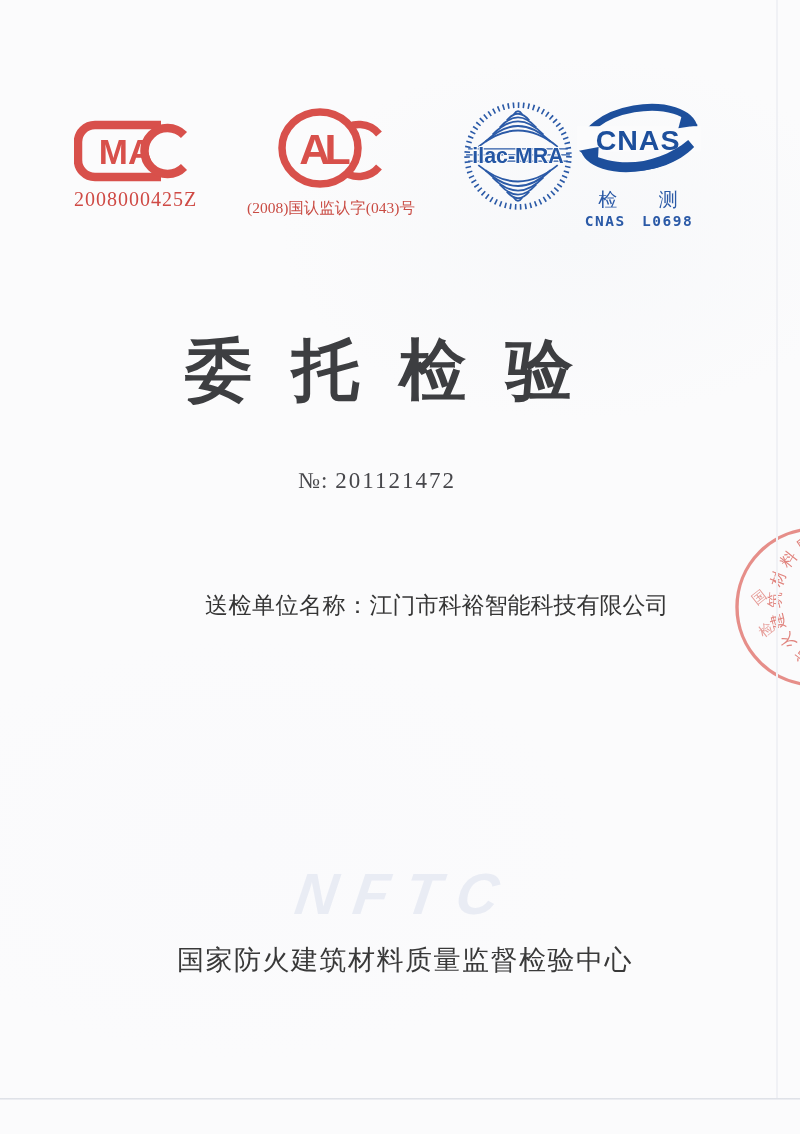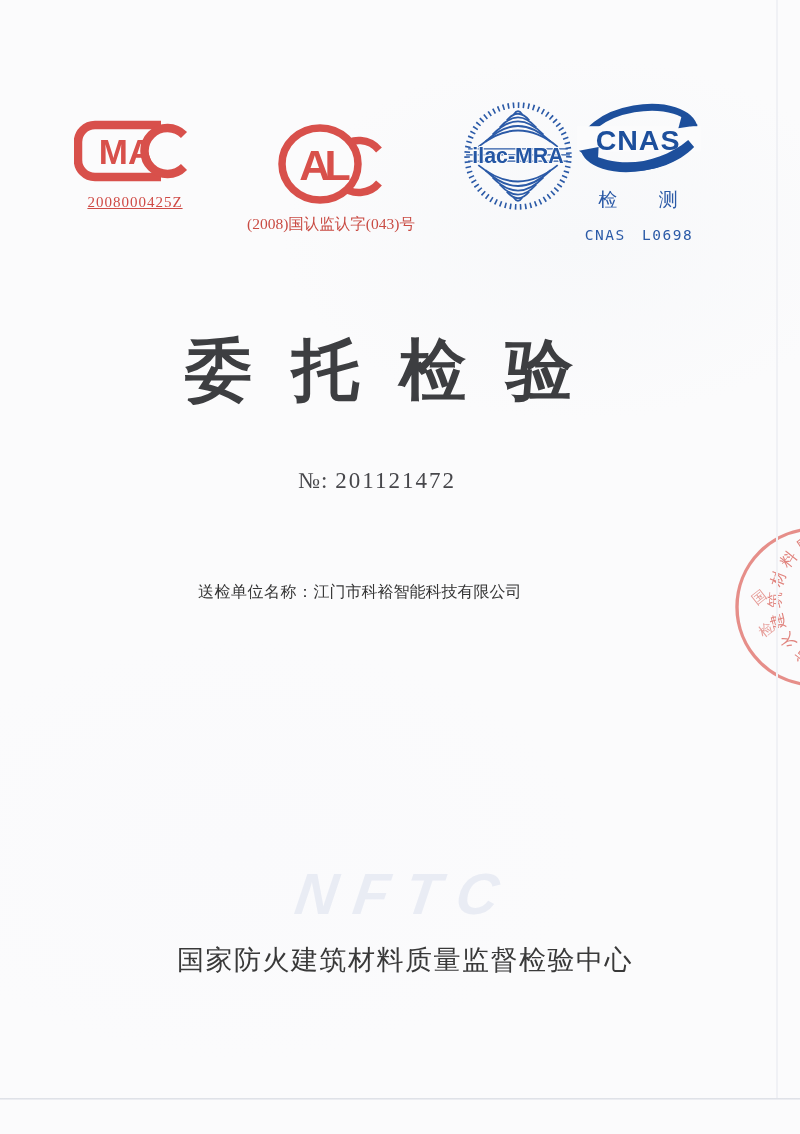--- a/index.html
+++ b/index.html
@@ -7,40 +7,40 @@
         background:#fbfbfc;
         background-image:radial-gradient(ellipse 420px 260px at 72% 21%, #f7f8fa 0%, rgba(251,251,252,0) 70%),
                          radial-gradient(ellipse 500px 300px at 30% 75%, #fafafc 0%, rgba(251,251,252,0) 70%);
         font-family:"Liberation Sans","DejaVu Sans",sans-serif;}
   .serif{font-family:"Liberation Serif","DejaVu Serif",serif;}
   .mono{font-family:"DejaVu Sans Mono","Liberation Mono",monospace;}
 
   
   .mark{position:absolute;text-align:center;}
   #cma{left:74px;top:118px;width:122px;}
-  #cma .certno{margin-top:6px;font-size:15px;letter-spacing:1px;color:#cf4a45;text-decoration:underline;}
-  #cal{left:247px;top:122px;width:164px;}
+  #cma .certno{font-size:20px;letter-spacing:1px;color:#cf4a45;}
+  #cal{left:247px;top:106px;width:164px;}
   #cal .caption{margin-top:2px;font-size:15.5px;color:#c94b43;white-space:nowrap;}
   #ilac{left:462px;top:100px;width:112px;}
   #cnas{left:576px;top:100px;width:126px;}
   #cnas .cn{margin-top:3px;font-size:19px;color:#2b5aa7;word-spacing:32px;letter-spacing:2px;}
-  #cnas .no{margin-top:14px;font-size:14.5px;color:#2b5aa7;letter-spacing:1.5px;word-spacing:6px;font-weight:normal;text-align:center;}
+  #cnas .no{margin-top:0px;font-size:14.5px;color:#2b5aa7;letter-spacing:1.5px;word-spacing:6px;font-weight:bold;text-align:center;}
 
   
   #title{position:absolute;left:0;top:336px;width:800px;margin:0;text-align:center;
          font-size:67px;font-weight:700;color:#3d3e41;letter-spacing:40px;line-height:1;
          transform:translateX(-1px);}
 
   
   #report-no{position:absolute;left:0;top:468px;width:800px;text-align:center;
              font-size:23px;color:#47474b;transform:translateX(-23px);letter-spacing:1px;}
   #report-no .val{margin-left:7px;letter-spacing:2px;}
 
   
-  .field{position:absolute;left:182px;font-size:16px;color:#353535;white-space:pre;text-align:right;}
+  .field{position:absolute;left:182px;font-size:23px;color:#353535;white-space:pre;text-align:right;}
   .field .lab{letter-spacing:0.5px;}
   #field-0{top:564px;}
   #field-1{top:616px;}
   #field-2{top:662px;}
 
   
   #watermark{position:absolute;left:296px;top:860px;font-size:58px;font-weight:bold;font-style:italic;
              letter-spacing:16px;color:#e9ecf4;transform:skewX(-8deg);}
 
   

